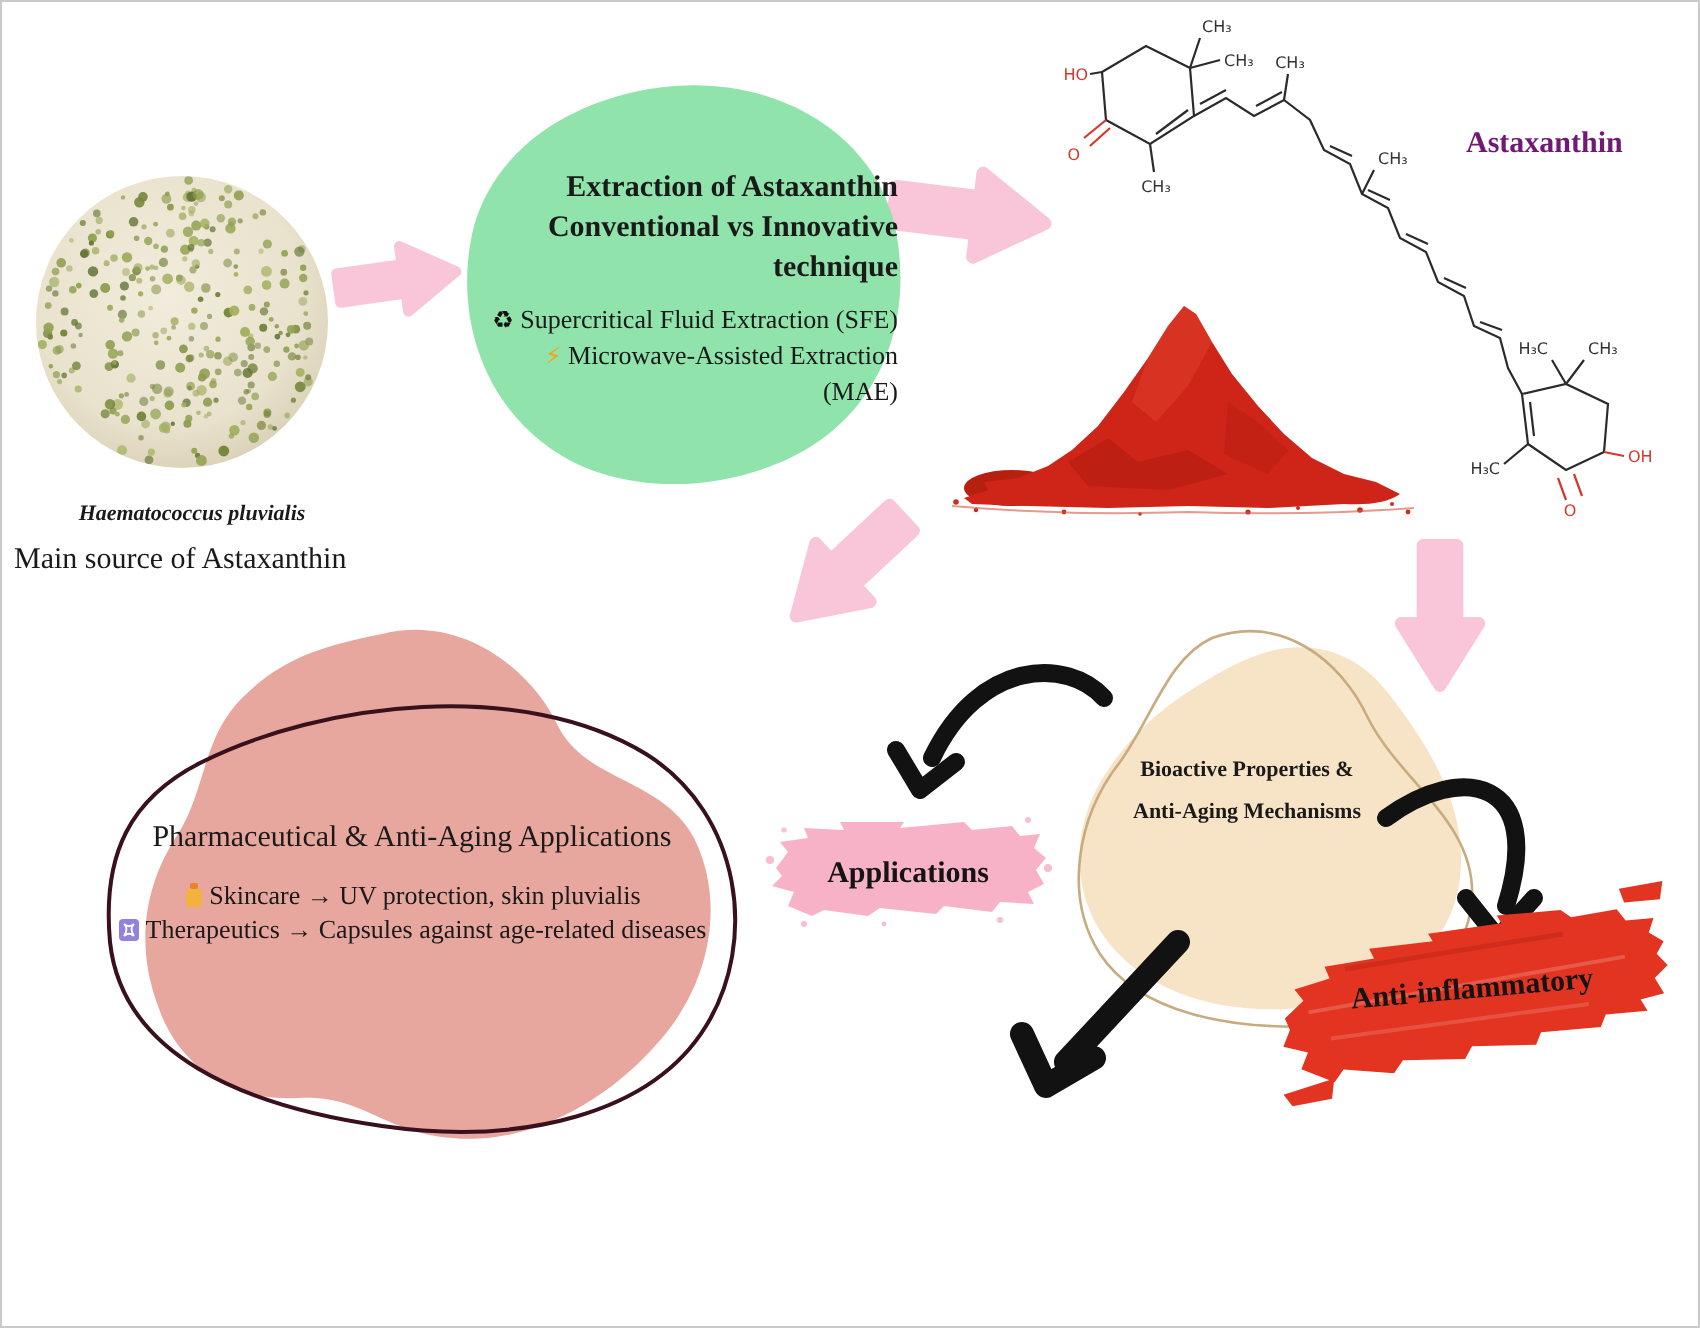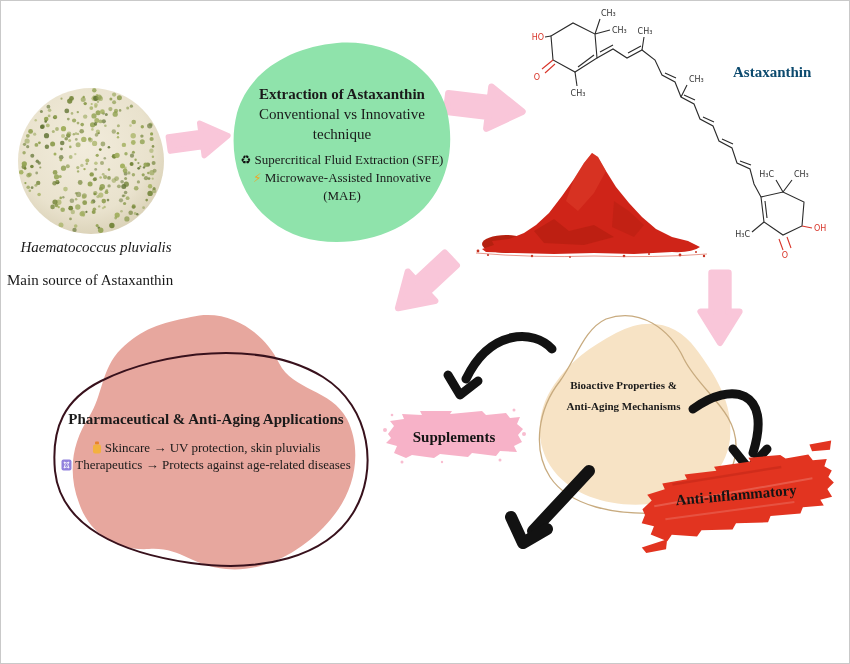--- a/index.html
+++ b/index.html
@@ -5,44 +5,44 @@
   html,body{margin:0;padding:0;background:#fff;}
   #canvas{
     position:relative;width:850px;height:664px;background:#ffffff;
     border:1px solid #c9c9c9;box-sizing:border-box;overflow:hidden;
     font-family:"Liberation Serif","DejaVu Serif",serif;color:#1a1a1a;
   }
   .abs{position:absolute;}
   svg{display:block;overflow:visible;}
   
   .algae-wrap{left:16px;top:86px;width:148px;height:148px;}
-  .src-name{left:6px;top:238px;width:178px;text-align:center;font-weight:normal;font-style:italic;font-size:15px;}
+  .src-name{left:6px;top:250px;width:178px;text-align:center;font-weight:bold;font-style:italic;font-size:11px;}
   .src-caption{left:6px;top:271px;width:178px;text-align:left;font-size:15px;}
   
   .flow{transform-origin:center;}
   .flow1{left:164px;top:110px;width:66px;height:58px;transform:rotate(-8deg);}
   .flow2{left:441px;top:76px;width:84px;height:60px;transform:rotate(7deg);}
   .flow3{left:384px;top:251px;width:80px;height:62px;transform:rotate(137deg);}
   .flow4{left:680px;top:278px;width:78px;height:56px;transform:rotate(90deg);}
   
   .greenblob{left:226px;top:40px;width:230px;height:202px;}
-  .extract-text{left:234px;top:84px;width:214px;text-align:center;}
+  .extract-text{left:234px;top:84px;width:214px;text-align:right;}
   .extract-text .t1{font-weight:bold;font-size:15px;line-height:19px;}
-  .extract-text .t2{font-weight:normal;font-size:15px;line-height:20px;margin-bottom:7px;}
+  .extract-text .t2{font-weight:bold;font-size:15px;line-height:20px;margin-bottom:7px;}
   .extract-text .m{font-size:13px;line-height:17px;}
   .glyph-recycle{color:#111;font-family:"DejaVu Sans",sans-serif;font-size:12px;}
   .glyph-bolt{color:#f5a21e;font-family:"DejaVu Sans",sans-serif;font-size:12px;}
   
   .structure{left:520px;top:5px;width:300px;height:252px;}
-  .compound-name{left:732px;top:63px;width:110px;font-weight:bold;font-size:15px;color:#0c4a6e;}
+  .compound-name{left:732px;top:63px;width:110px;font-weight:bold;font-size:15px;color:#701a75;}
   .powder{left:473px;top:140px;width:235px;height:120px;}
   
   .appblob{left:40px;top:308px;width:330px;height:274px;}
   .app-text{left:52px;top:410px;width:306px;text-align:center;}
-  .app-text .title{font-weight:bold;font-size:15px;margin-bottom:11px;}
+  .app-text .title{font-weight:normal;font-size:15px;margin-bottom:11px;}
   .app-text .line{font-size:13px;line-height:17px;white-space:nowrap;}
   .mini-ico{display:inline-block;vertical-align:-2px;margin-right:3px;}
   
   .bioblob{left:505px;top:312px;width:240px;height:200px;}
   .bio-text{left:520px;top:374px;width:205px;text-align:center;font-weight:bold;font-size:11px;line-height:21px;}
   
   .barrowA{left:443px;top:332px;width:115px;height:78px;}
   .barrowB{left:680px;top:386px;width:122px;height:96px;}
   .barrowC{left:498px;top:464px;width:96px;height:92px;}
   
@@ -367,21 +367,21 @@
     <path d="M6 24 L56 24 L56 10 L96 35 L56 60 L56 46 L6 46 Z" fill="#f9c6d9" stroke="#f9c6d9" stroke-width="8" stroke-linejoin="round"></path>
   </svg>
 
   <svg class="abs greenblob" viewBox="0 0 230 202">
     <path d="M110 2 C160 -2 208 24 220 70 C231 118 214 166 168 188 C128 207 76 206 44 180 C12 155 0 112 10 72 C22 30 64 6 110 2 Z" fill="#8fe3ab"></path>
   </svg>
   <div class="abs extract-text">
     <div class="t1">Extraction of Astaxanthin</div>
     <div class="t2">Conventional vs Innovative technique</div>
     <div class="m"><span class="glyph-recycle">♻</span> <span>Supercritical Fluid Extraction (SFE)</span></div>
-    <div class="m"><span class="glyph-bolt">⚡</span> <span>Microwave-Assisted Innovative</span></div>
+    <div class="m"><span class="glyph-bolt">⚡</span> <span>Microwave-Assisted Extraction</span></div>
     <div class="m">(MAE)</div>
   </div>
 
   <svg class="abs structure" viewBox="0 0 300 252" font-family="DejaVu Sans, sans-serif" font-size="8" fill="#333">
     <g stroke="#2b2b2b" stroke-width="1.1" fill="none">
 
       <path d="M30 30 L52 17 L74 28 L76 52 L54 66 L32 54 Z"></path>
       <path d="M73 49 L57 61"></path>
 
       <path d="M24 31 L30 30"></path>
@@ -446,21 +446,21 @@
     <div class="line">
       <svg class="mini-ico" width="10" height="13" viewBox="0 0 10 13">
         <rect x="3" y="0.5" width="4" height="3" rx="1" fill="#e8832a"></rect>
         <rect x="1" y="3.5" width="8" height="9" rx="2" fill="#f3b13f"></rect>
       </svg><span>Skincare → UV protection, skin pluvialis</span>
     </div>
     <div class="line">
       <svg class="mini-ico" width="11" height="12" viewBox="0 0 11 12">
         <rect x="0.5" y="0.5" width="10" height="11" rx="2" fill="#9282dd"></rect>
         <path d="M3 3 q2.5 2.2 5 0 M3 9 q2.5 -2.2 5 0 M3 3 q2.5 2.2 0 6 M8 3 q-2.5 2.2 0 6" stroke="#ffffff" stroke-width="0.9" fill="none"></path>
-      </svg><span>Therapeutics → Protects against age-related diseases</span>
+      </svg><span>Therapeutics → Capsules against age-related diseases</span>
     </div>
   </div>
 
   <svg class="abs bioblob" viewBox="0 0 240 200">
     <path d="M110 20 C140 4 170 8 190 36 C208 60 228 90 224 126 C220 160 192 184 152 190 C112 196 70 186 48 158 C28 132 30 98 48 72 C64 48 84 34 110 20 Z" fill="#f7e3c5"></path>
     <path d="M100 6 C134 -6 164 16 178 46 C194 78 232 98 230 136 C228 170 196 198 154 200 C110 202 64 194 44 164 C26 136 32 96 54 68 C70 46 78 16 100 6 Z" fill="none" stroke="#c8ab7f" stroke-width="1.3"></path>
   </svg>
   <div class="abs bio-text">
     <div>Bioactive Properties &amp;</div>
     <div>Anti-Aging Mechanisms</div>
@@ -485,21 +485,21 @@
       <g fill="#f7b2c8" opacity="0.85">
         <circle cx="3" cy="26" r="2"></circle>
           <circle cx="142" cy="30" r="2"></circle>
           <circle cx="20" cy="58" r="1.5"></circle>
         <circle cx="60" cy="58" r="1.2"></circle>
           <circle cx="118" cy="56" r="1.5"></circle>
           <circle cx="10" cy="11" r="1.3"></circle>
           <circle cx="132" cy="6" r="1.5"></circle>
       </g>
     </svg>
-    <div class="brush-label" style="top:25px;">Supplements</div>
+    <div class="brush-label" style="top:25px;">Applications</div>
   </div>
 
   <div class="abs brush-antiinfl">
     <svg width="205" height="102" viewBox="0 0 205 102">
       <path d="M8 52 L18 44 L14 38 L32 34 L30 28 L55 26 L53 21 L85 20 L83 16 L120 14 L118 10 L150 10 L155 14 L178 12 L182 18 L196 18 L193 25 L200 30 L196 36 L201 42 L194 48 L198 56 L186 58 L189 64 L168 64 L165 70 L135 70 L132 76 L100 74 L96 80 L65 78 L60 84 L35 80 L30 86 L14 78 L18 70 L6 66 L10 58 Z" fill="#e23420"></path>
       <path d="M4 90 L30 84 L28 94 L8 96 Z" fill="#e23420"></path>
       <path d="M180 2 L202 0 L200 9 L182 9 Z" fill="#e23420"></path>
       <path d="M20 50 L180 36" stroke="#ffffff" stroke-width="2" opacity="0.18"></path>
       <path d="M30 64 L160 58" stroke="#ffffff" stroke-width="2" opacity="0.15"></path>
       <path d="M40 30 L150 22" stroke="#b02012" stroke-width="2.5" opacity="0.35"></path>

